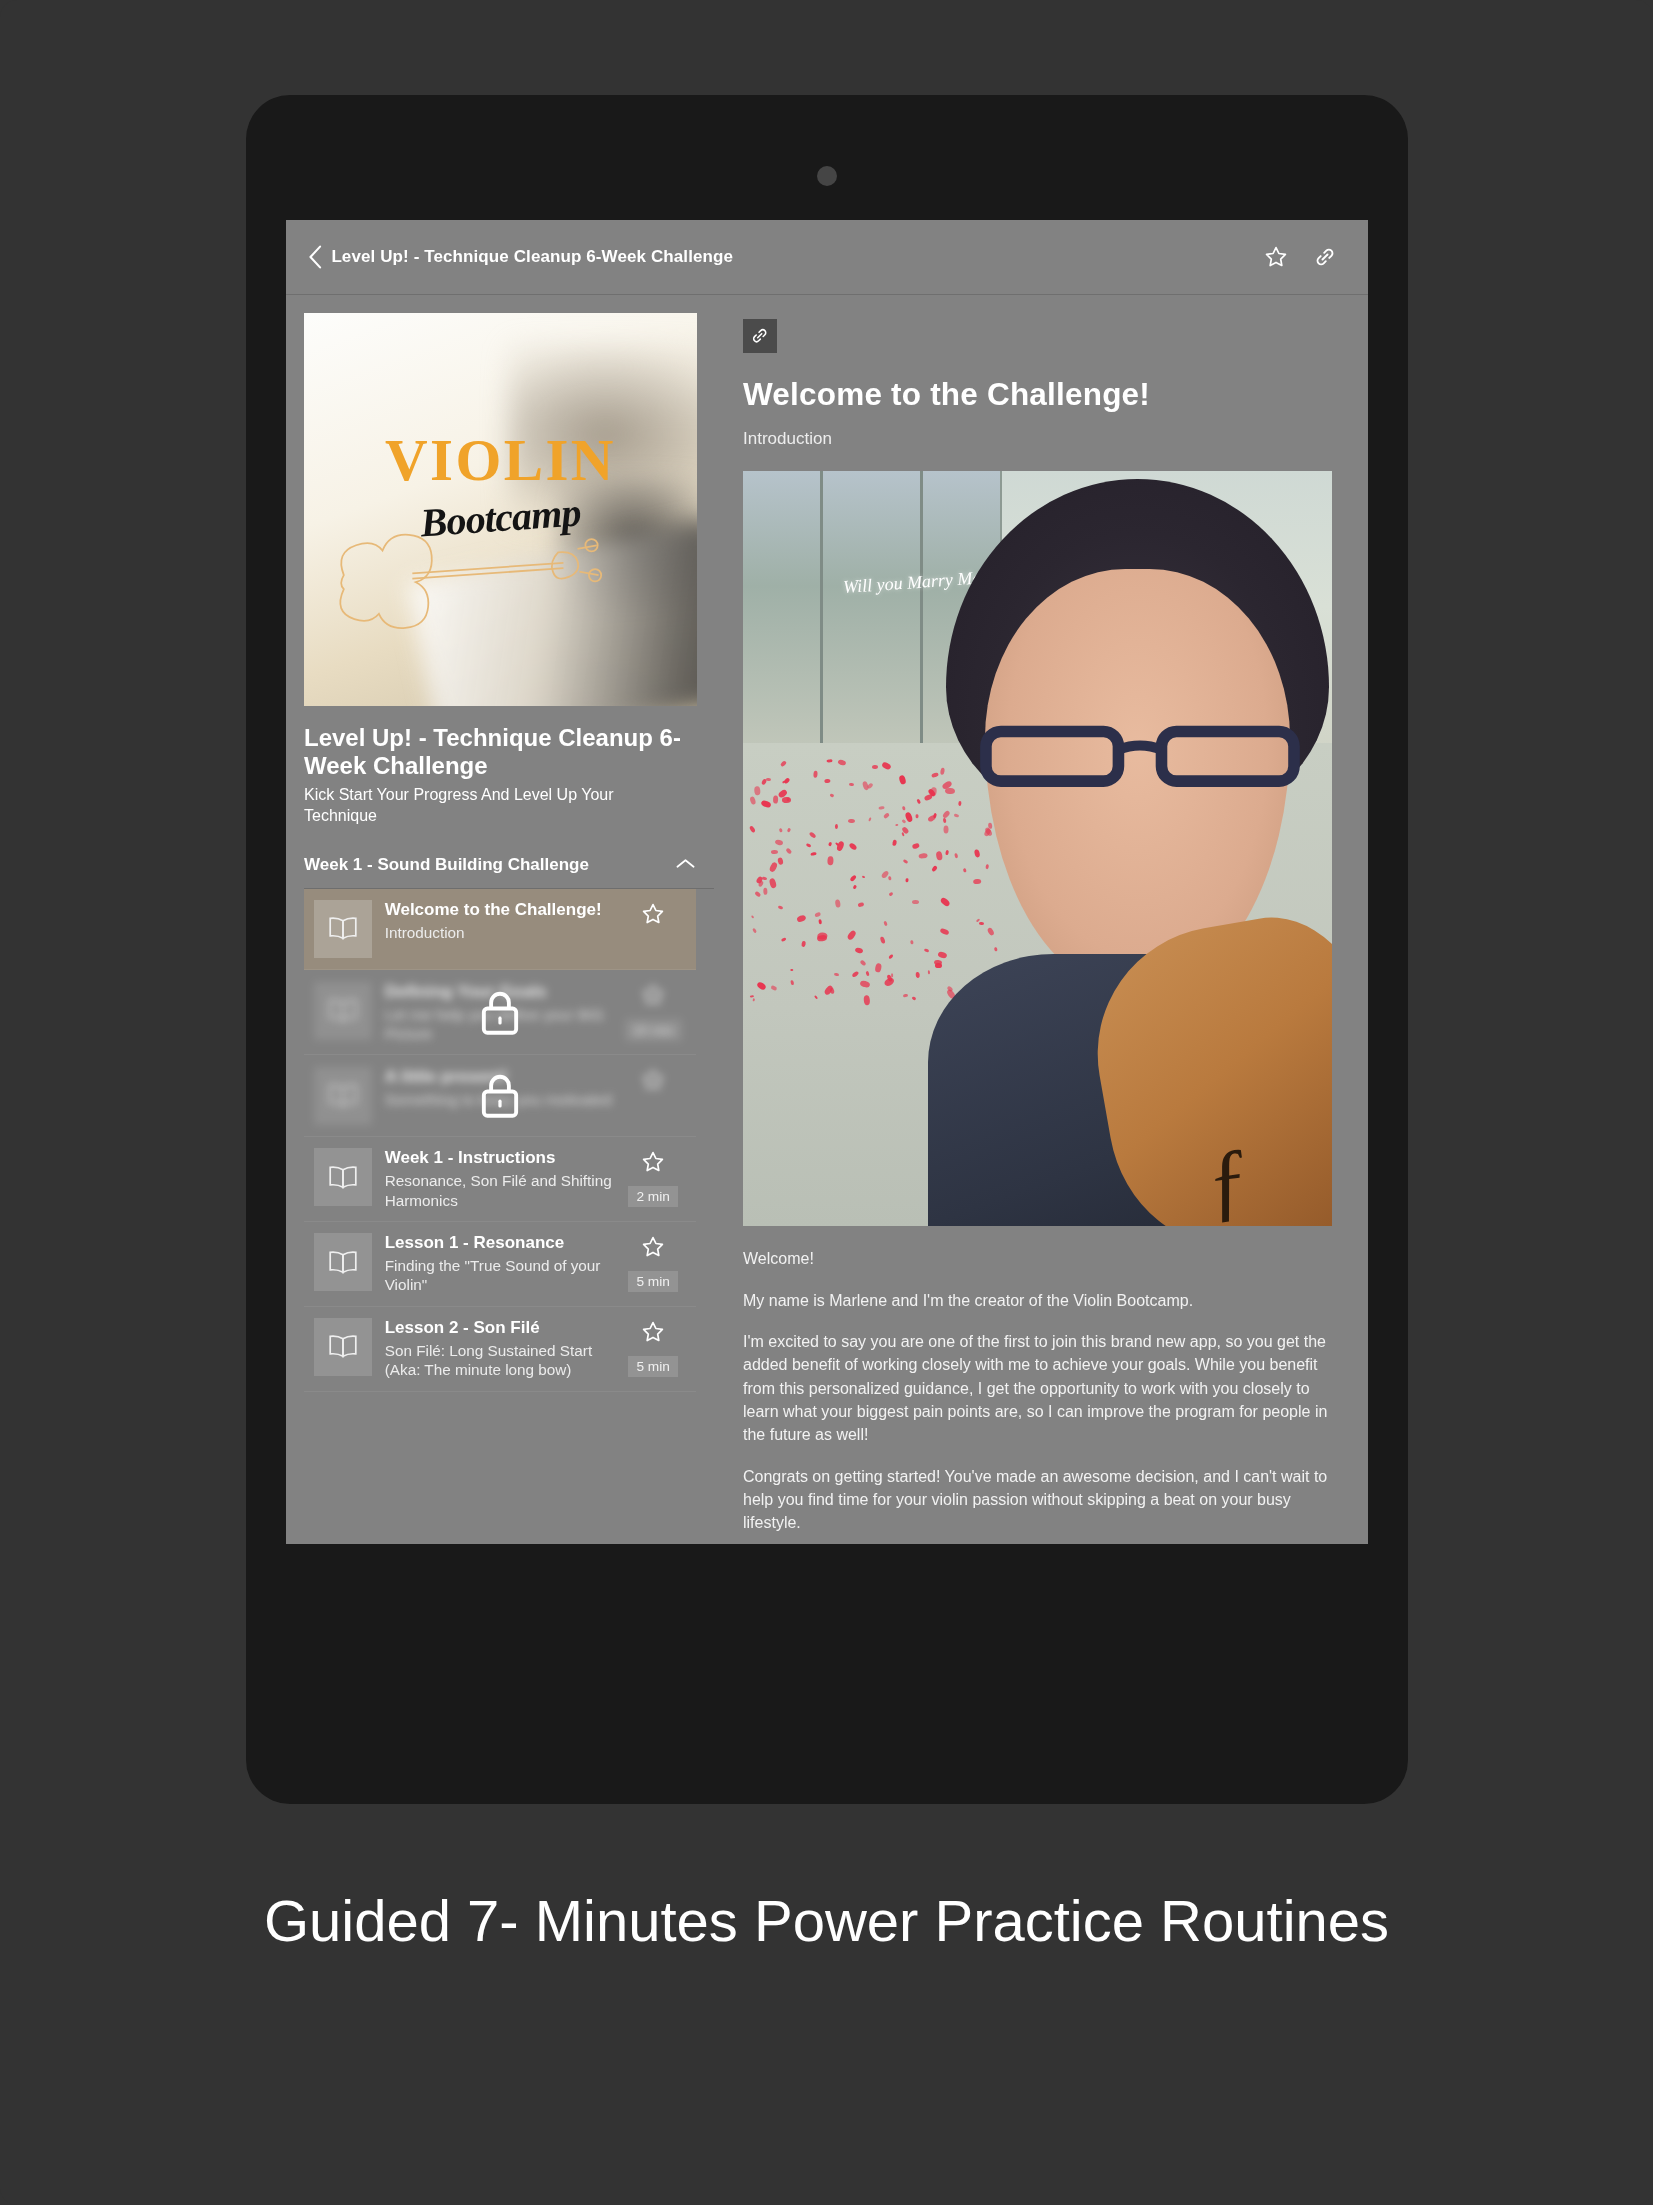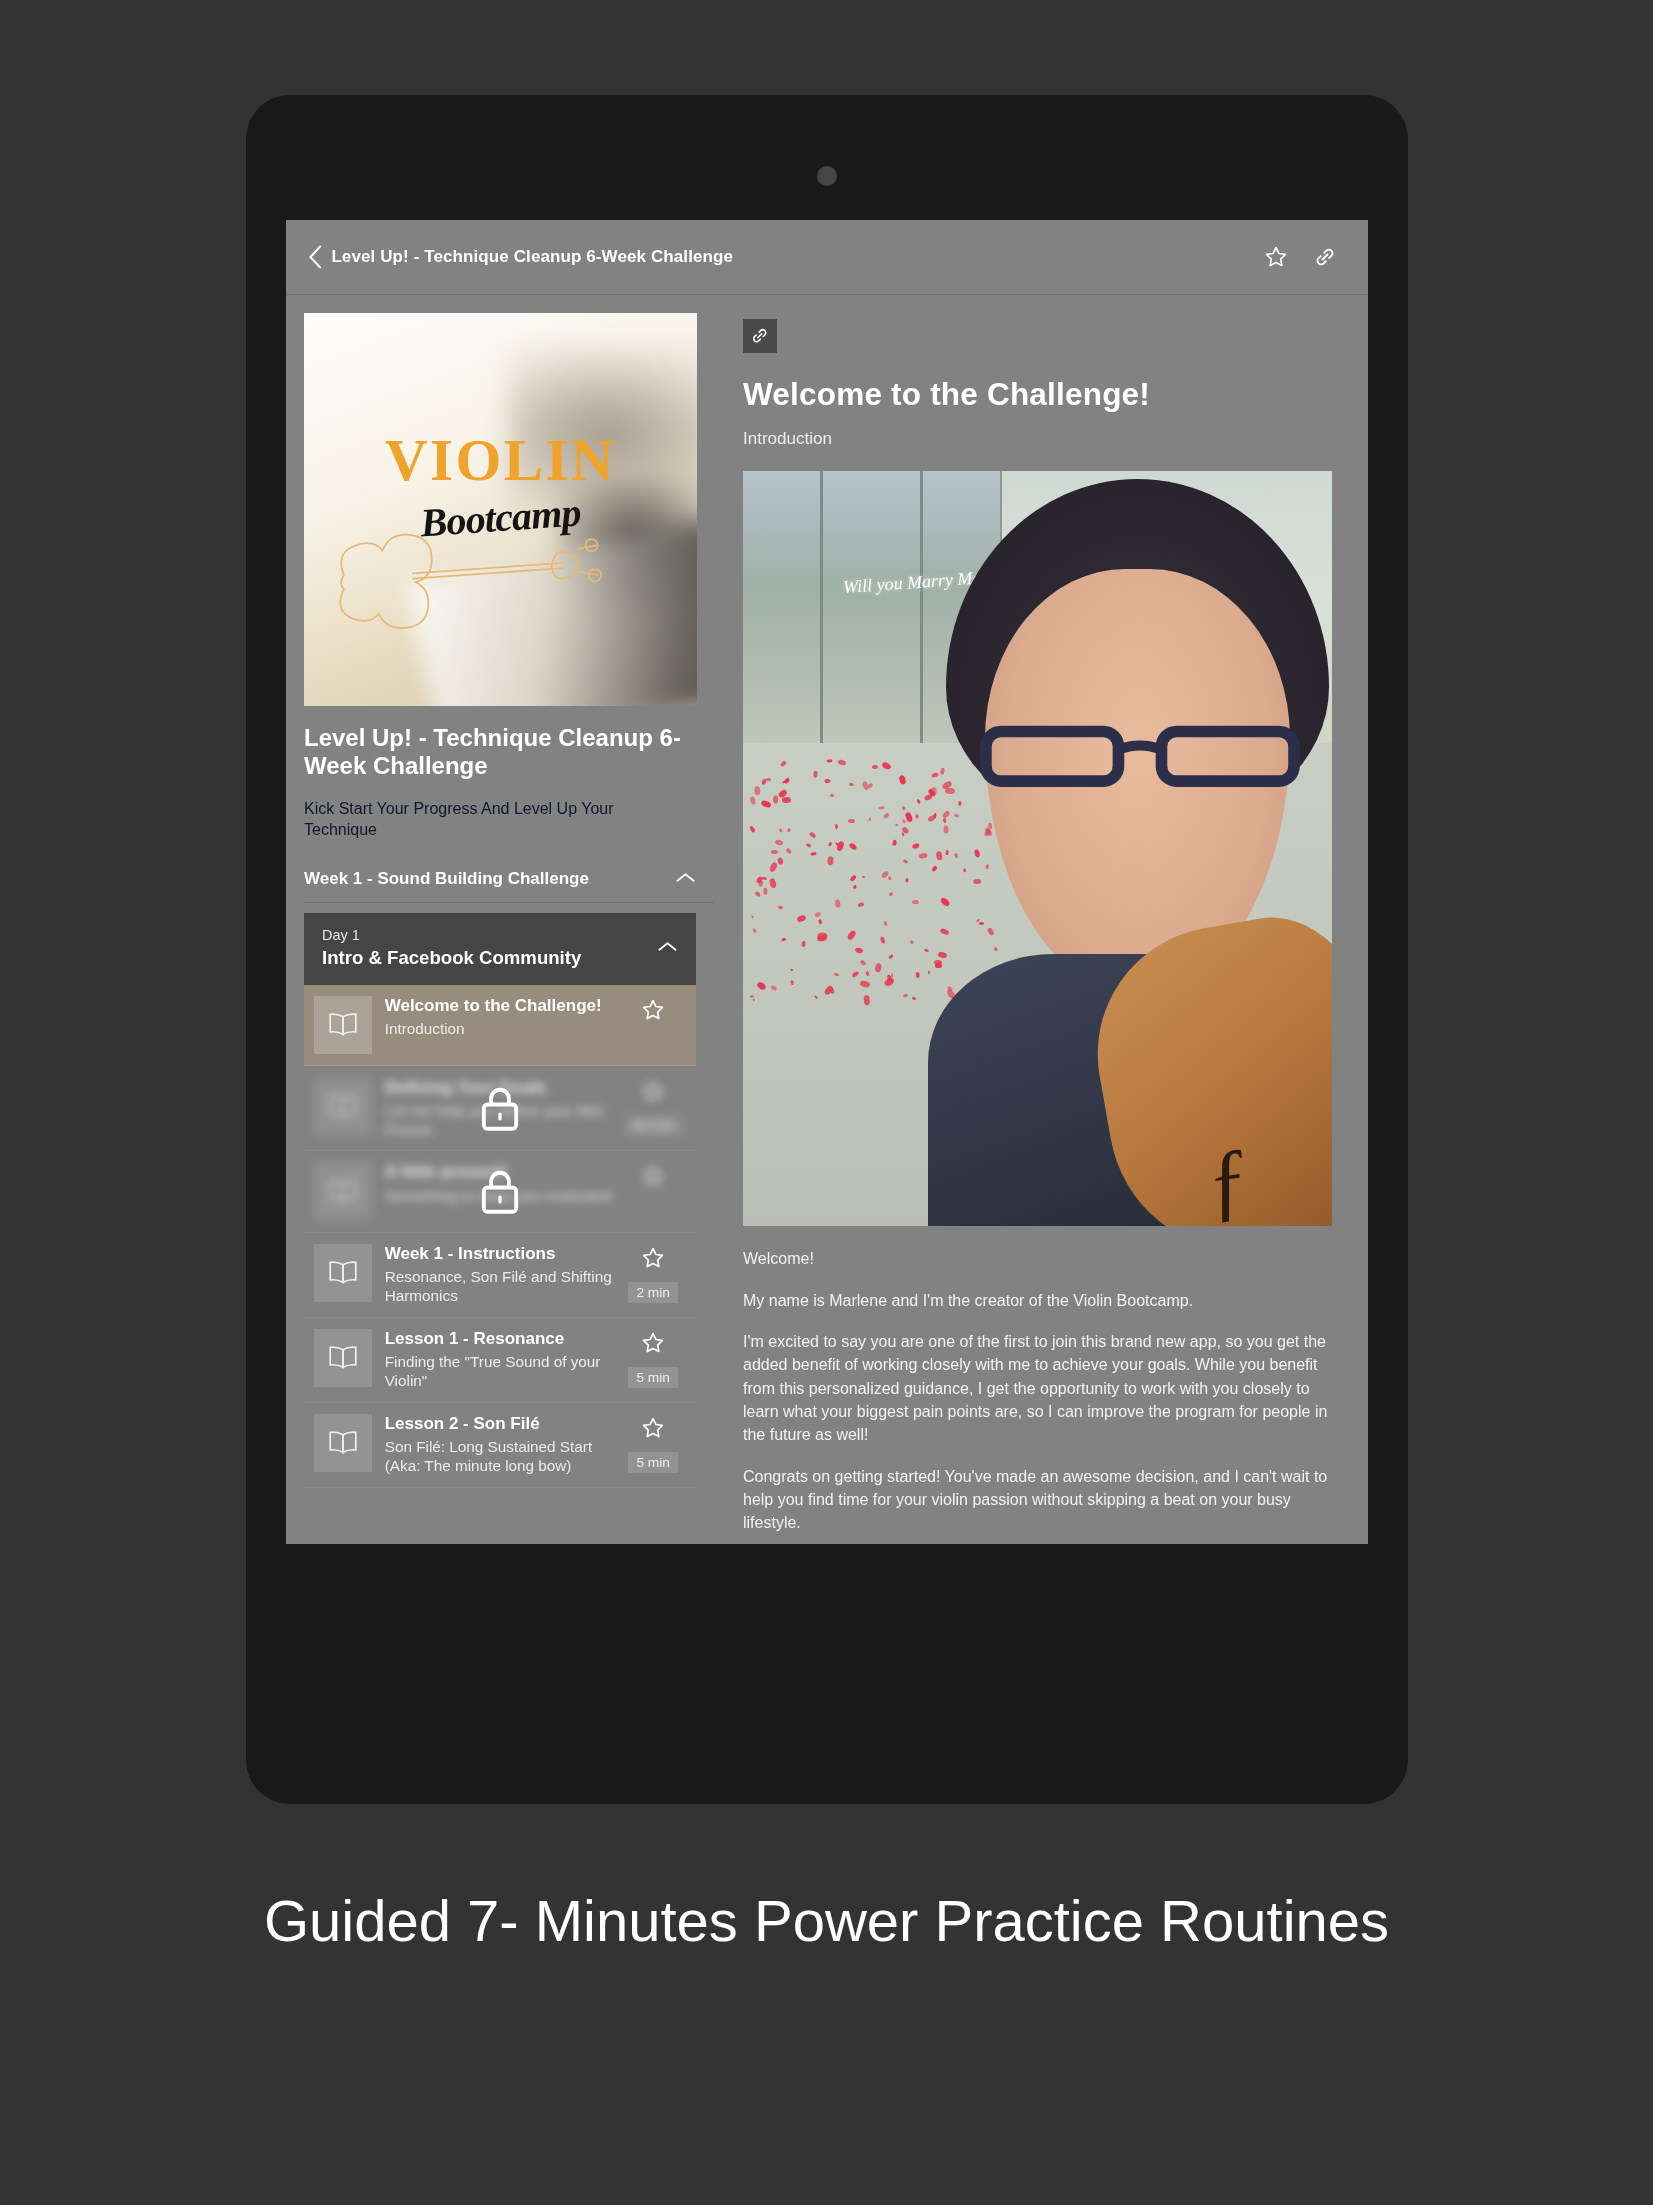--- a/index.html
+++ b/index.html
@@ -179,23 +179,23 @@
 
   .course-title {
     margin-top: 18px;
     padding-right: 16px;
     color: #ffffff;
     font-size: 24px;
     font-weight: bold;
     line-height: 1.18;
   }
   .course-subtitle {
-    margin-top: 17px;
+    margin-top: 3px;
     padding-right: 32px;
-    color: #0f172a;
+    color: #ffffff;
     font-size: 16px;
     line-height: 1.32;
   }
 
   .week-row {
     margin-top: 29px;
     padding: 0 18px 13px 0;
     display: flex;
     align-items: center;
     border-bottom: 0.8px solid #6e6e6e;
@@ -502,31 +502,20 @@
 
           <div class="week-row">
             <div class="week-label">Week 1 - Sound Building Challenge</div>
             <span>
               <svg width="21" height="13" viewBox="0 0 26 16" fill="none">
                 <path d="M3 12 L13 4 L23 12" stroke="#fff" stroke-width="2.2" stroke-linecap="round" stroke-linejoin="round"></path>
               </svg>
             </span>
           </div>
 
-          <div class="day-row">
-            <div class="day-texts">
-              <div class="day-kicker">Day 1</div>
-              <div class="day-name">Intro &amp; Facebook Community</div>
-            </div>
-            <span>
-              <svg width="21" height="13" viewBox="0 0 26 16" fill="none">
-                <path d="M3 12 L13 4 L23 12" stroke="#fff" stroke-width="2.2" stroke-linecap="round" stroke-linejoin="round"></path>
-              </svg>
-            </span>
-          </div>
 
           <div class="lesson-list" id="lesson-list">
               <div class="lesson active">
                 <div class="lesson-inner">
                   <div class="lesson-thumb">
                     <svg width="32" height="27.4" viewBox="0 0 40 34" fill="none">
                       <path d="M20 7 q-7 -4 -16 -3 v22 q9 -1 16 3 z" stroke="#efefef" stroke-width="2.1" fill="none"></path>
                       <path d="M20 7 q7 -4 16 -3 v22 q-9 -1 -16 3 z" stroke="#efefef" stroke-width="2.1" fill="none"></path>
                     </svg>
                   </div>

